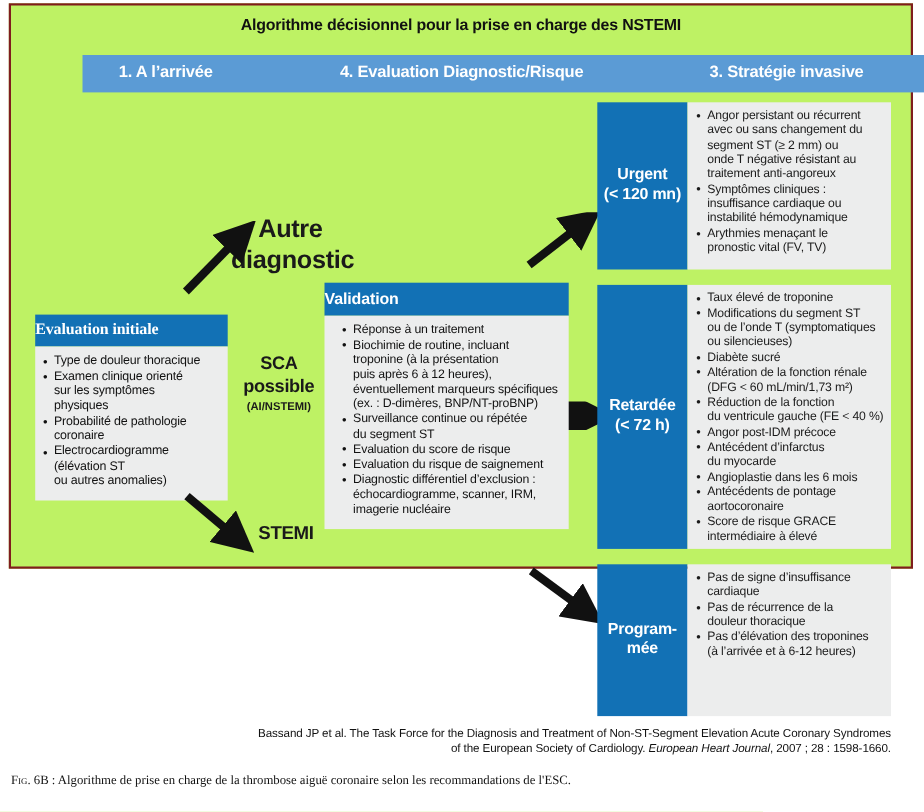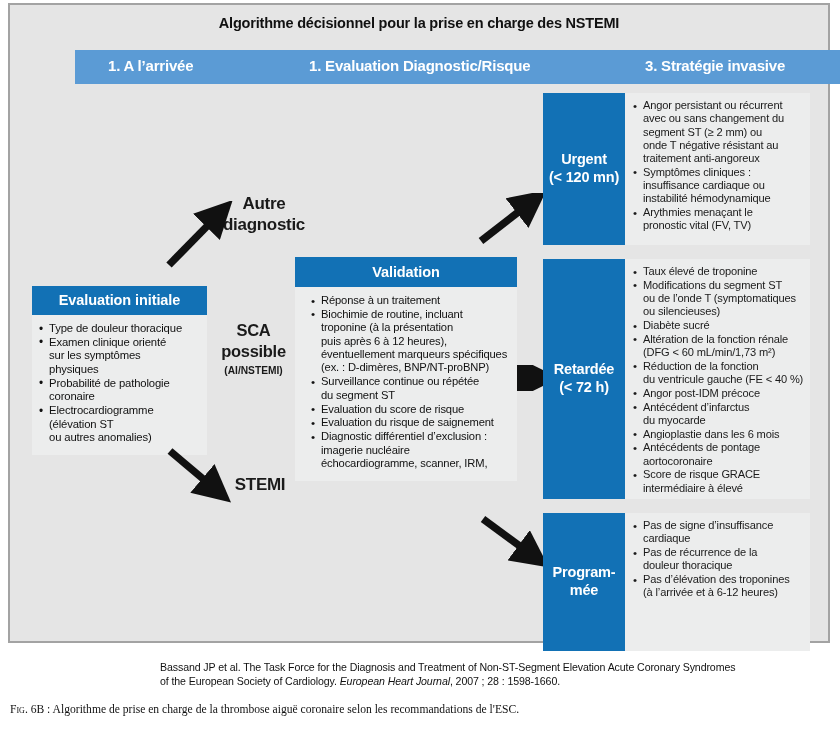--- a/index.html
+++ b/index.html
@@ -13,24 +13,24 @@
     font-family: "Liberation Sans", sans-serif;
     color: #1a1a1a;
     overflow: hidden;
   }
 
   #figure-frame {
     position: absolute;
     left: 8px;
     top: 3px;
     width: 822px;
-    height: 640px;
-    border: 2px solid #a3a3a3;
+    height: 514px;
+    border: 2px solid #7f1d1d;
     box-sizing: border-box;
-    background: #e5e5e5;
+    background: #bef264;
   }
 
   #figure-title {
     position: absolute;
     left: 0;
     top: 10px;
     width: 100%;
     text-align: center;
     font-size: 14.5px;
     font-weight: bold;
@@ -60,21 +60,21 @@
   #phase-1 { left: 33px; }
   #phase-2 { left: 234px; }
   #phase-3 { left: 570px; }
 
   
   .panel-head {
     background: #1271b5;
     color: #ffffff;
     font-size: 14.5px;
     font-weight: bold;
-    text-align: center;
+    text-align: left;
     letter-spacing: -0.1px;
   }
   .panel-body {
     background: #eceded;
     color: #111111;
   }
   ul.bullets {
     margin: 0;
     padding: 0;
     list-style: none;
@@ -101,34 +101,35 @@
   
   #eval-initiale {
     position: absolute;
     left: 22px;
     top: 281px;
     width: 175px;
   }
   #eval-initiale .panel-head {
     height: 29px;
     line-height: 29px;
+    font-family: Liberation Serif, serif;
   }
   #eval-initiale .panel-body {
     padding: 7px 16px 10px 7px;
     font-size: 11.3px;
   }
 
   
   #label-autre-diagnostic {
     position: absolute;
     left: 200px;
     top: 188px;
     width: 108px;
     text-align: center;
-    font-size: 17px;
+    font-size: 23px;
     font-weight: bold;
     line-height: 1.25;
     letter-spacing: -0.3px;
   }
   #label-sca {
     position: absolute;
     left: 196px;
     top: 315px;
     width: 95px;
     text-align: center;
@@ -204,20 +205,21 @@
 
   
   .arrow { position: absolute; }
 
   
   #citation {
     position: absolute;
     left: 150px;
     top: 655px;
     width: 650px;
+    text-align: right;
     font-size: 10.6px;
     line-height: 1.35;
     color: #111111;
     letter-spacing: -0.1px;
   }
   #citation .it { font-style: italic; }
 
   
   #caption {
     position: absolute;
@@ -235,21 +237,21 @@
 </style>
 </head>
 <body>
 
 <div id="figure-frame">
 
   <div id="figure-title">Algorithme décisionnel pour la prise en charge des NSTEMI</div>
 
   <div id="phase-bar">
     <div class="phase-label" id="phase-1">1. A l’arrivée</div>
-    <div class="phase-label" id="phase-2">1. Evaluation Diagnostic/Risque</div>
+    <div class="phase-label" id="phase-2">4. Evaluation Diagnostic/Risque</div>
     <div class="phase-label" id="phase-3">3. Stratégie invasive</div>
   </div>
 
   <div id="eval-initiale">
     <div class="panel-head">Evaluation initiale</div>
     <div class="panel-body">
       <ul class="bullets">
         <li>
           <span>Type de douleur thoracique</span>
         </li>
@@ -347,22 +349,22 @@
           <span class="cont">du segment ST</span>
         </li>
         <li>
           <span>Evaluation du score de risque</span>
         </li>
         <li>
           <span>Evaluation du risque de saignement</span>
         </li>
         <li>
           <span>Diagnostic différentiel d’exclusion :</span>
+          <span class="cont">échocardiogramme, scanner, IRM,</span>
           <span class="cont">imagerie nucléaire</span>
-          <span class="cont">échocardiogramme, scanner, IRM,</span>
         </li>
       </ul>
     </div>
   </div>
 
   <div class="strategy" id="strategy-urgent">
     <div class="strat-head">
       <div>
         <span>Urgent</span><br>
         <span>(&lt; 120 mn)</span>

